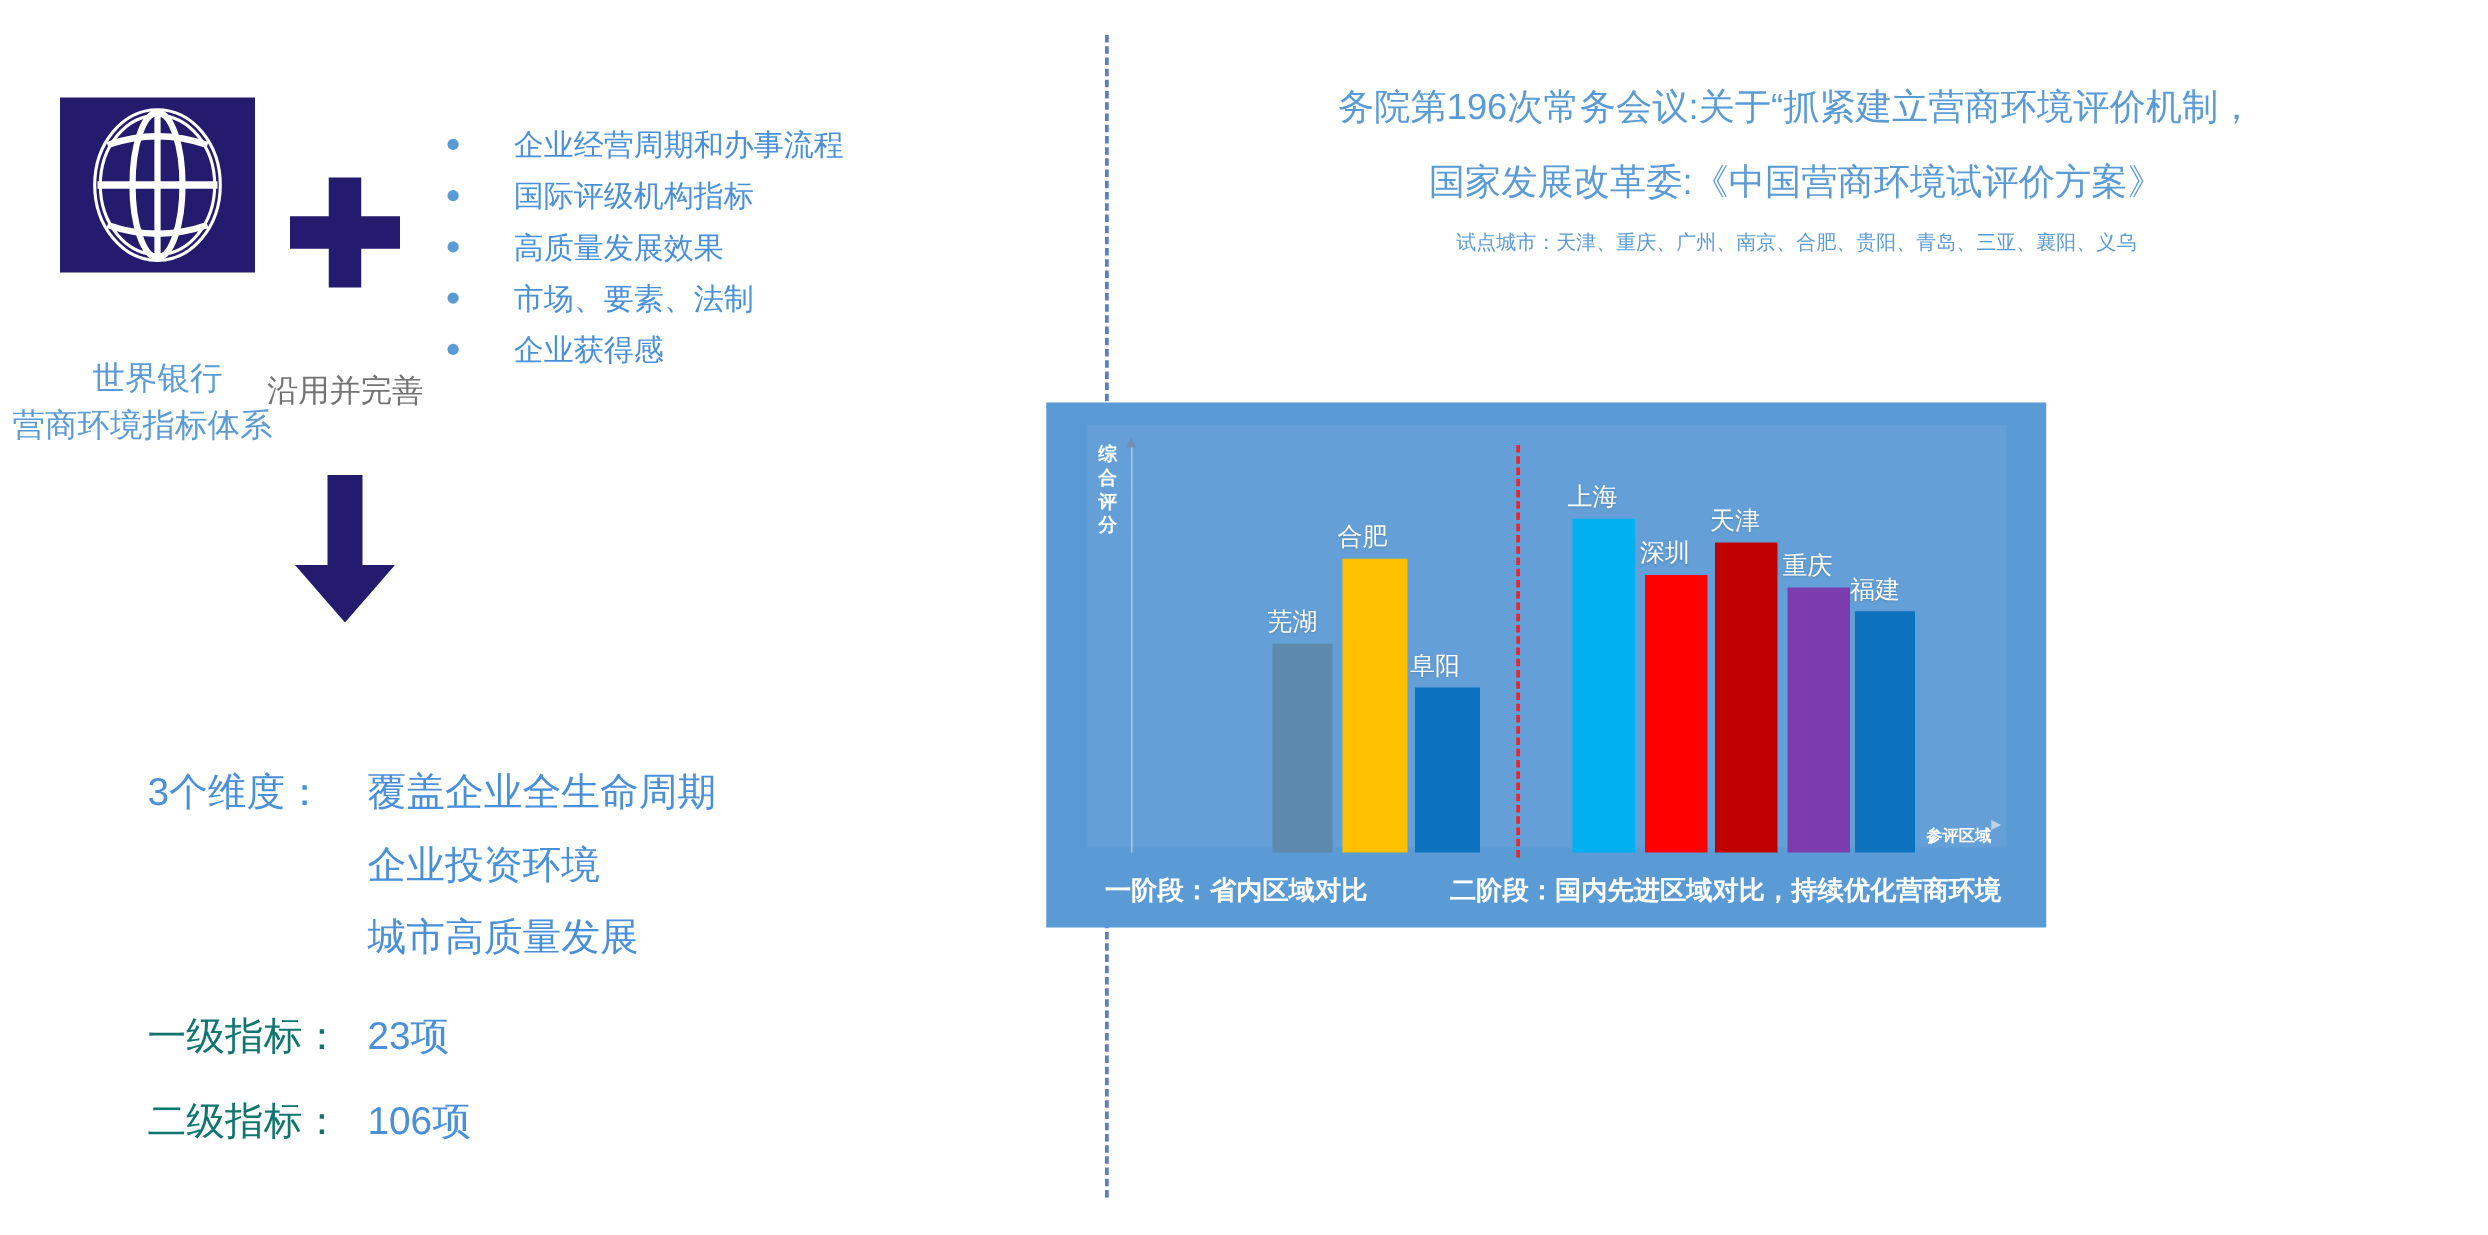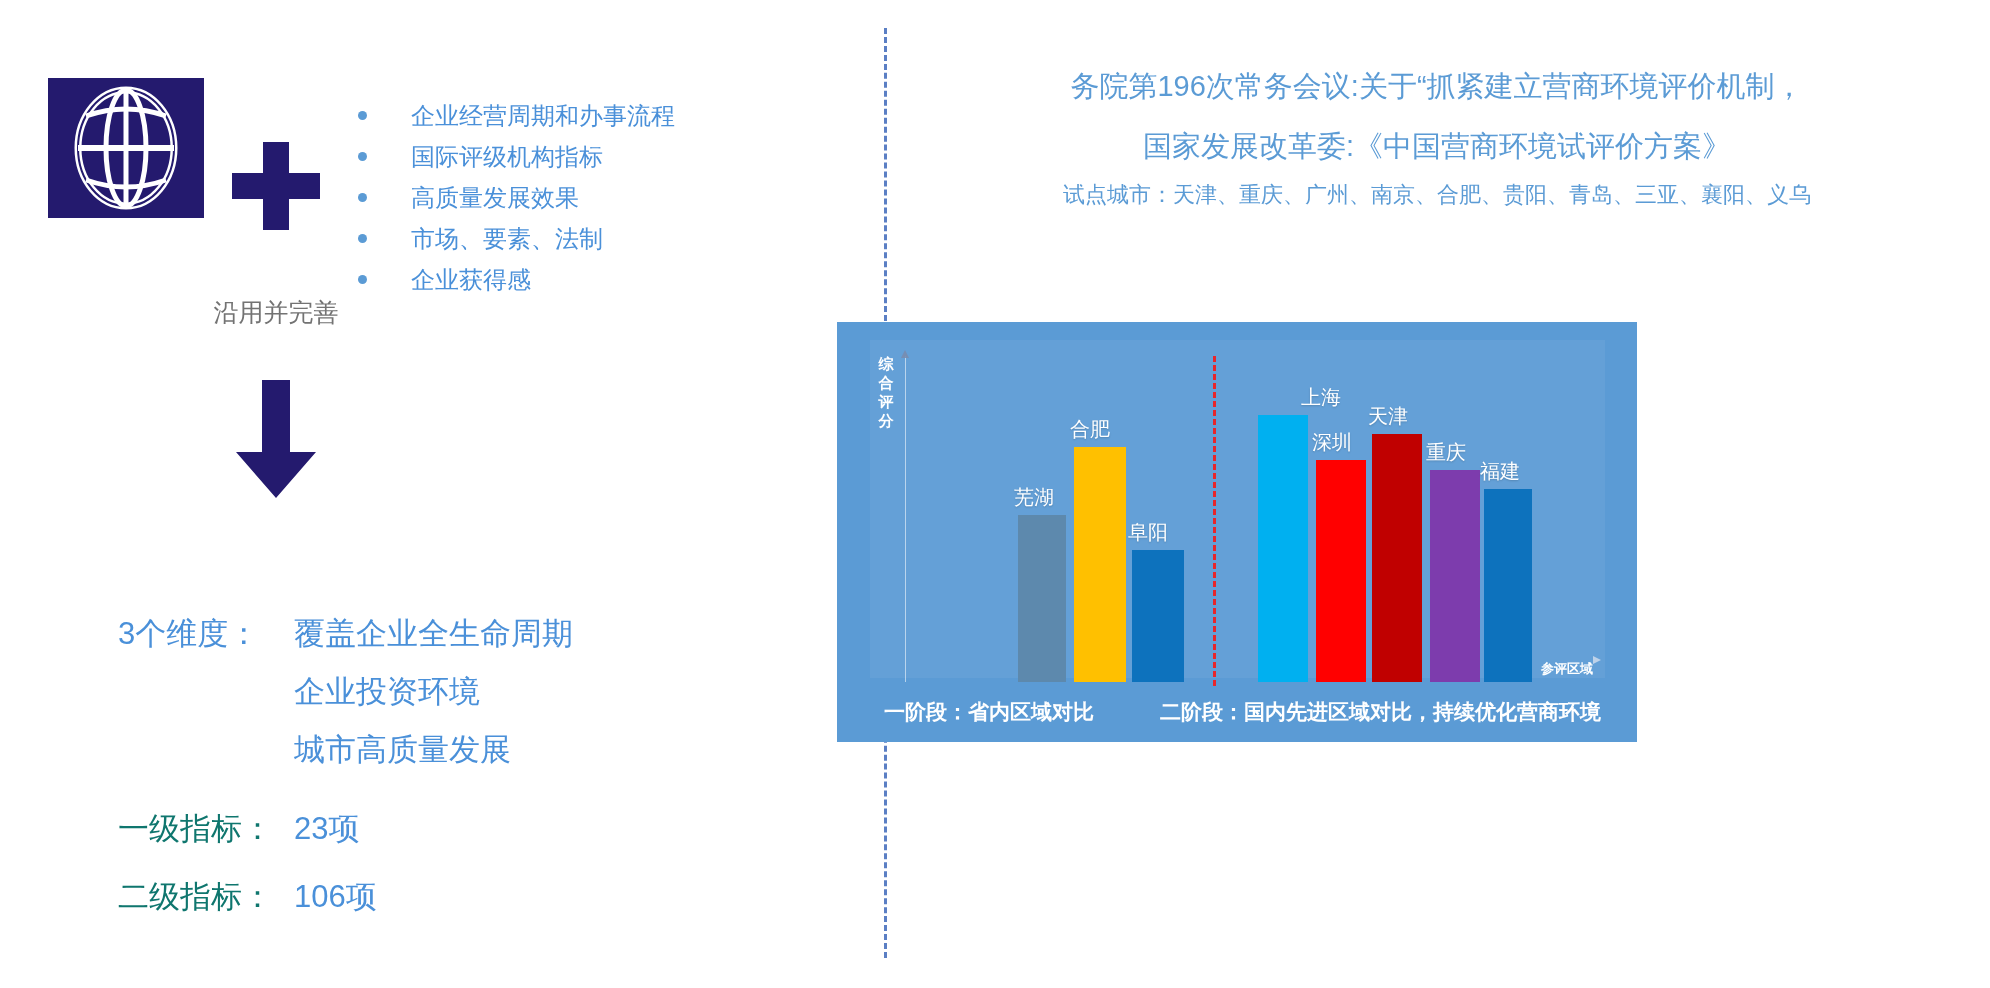--- a/index.html
+++ b/index.html
@@ -72,21 +72,21 @@
   .idx-label{color:#0f766e;font-size:31px;width:176px;flex:0 0 auto;white-space:nowrap;}
   .idx-val{color:#4a90d9;font-size:31px;white-space:nowrap;}
 
   
   .right{position:absolute;left:884px;top:0;width:1106px;height:988px;}
 
   .hdr{position:absolute;left:0;top:60px;width:1106px;text-align:center;}
   .hdr-l1{color:#5b9bd5;font-size:29px;line-height:52px;white-space:nowrap;}
   .hdr-l2{color:#5b9bd5;font-size:29px;line-height:52px;white-space:nowrap;}
   .hdr-l3{color:#5b9bd5;font-size:29px;line-height:56px;margin-top:6px;white-space:nowrap;}
-  .hdr-l4{color:#5b9bd5;font-size:22px;line-height:42px;white-space:nowrap;}
+  .hdr-l4{color:#5b9bd5;font-size:16px;line-height:42px;white-space:nowrap;}
 
   
   .chart-panel{
     position:absolute;left:-47px;top:322px;width:800px;height:420px;
     background:#5b9bd5;
   }
   .chart-inner{
     position:absolute;left:33px;top:18px;width:735px;height:338px;
     background:rgba(255,255,255,0.06);
   }
@@ -151,20 +151,24 @@
         <ellipse cx="78" cy="70" rx="48" ry="58" fill="none" stroke="#ffffff" stroke-width="7"></ellipse>
         <ellipse cx="78" cy="70" rx="48" ry="58" fill="none" stroke="#241a6e" stroke-width="2"></ellipse>
         <line x1="30" y1="70" x2="126" y2="70" stroke="#ffffff" stroke-width="6"></line>
         <ellipse cx="78" cy="70" rx="20" ry="58" fill="none" stroke="#ffffff" stroke-width="5"></ellipse>
         <path d="M38 38 Q78 24 118 38" fill="none" stroke="#ffffff" stroke-width="5"></path>
         <path d="M38 102 Q78 116 118 102" fill="none" stroke="#ffffff" stroke-width="5"></path>
         <line x1="78" y1="12" x2="78" y2="128" stroke="#ffffff" stroke-width="5"></line>
       </svg>
     </div>
 
+    <div class="wb-caption">
+      <div>世界银行</div>
+      <div class="l2">营商环境指标体系</div>
+    </div>
 
     <div class="plus"></div>
     <div class="plus-caption">沿用并完善</div>
 
     <div class="bullets">
       <div class="bullet-row">
         <span class="bullet-dot"></span>
         <span class="bullet-text">企业经营周期和办事流程</span>
       </div>
       <div class="bullet-row">
@@ -237,21 +241,21 @@
           <div class="divider-red"></div>
 
           <div id="bars-host">
               <div class="bar" style="left: 112px; width: 48px; height: 167px; background: rgb(93, 137, 173);"></div>
               <div class="bar-label" style="left: 108px; bottom: 171px;">芜湖</div>
               <div class="bar" style="left: 168px; width: 52px; height: 235px; background: rgb(255, 192, 0);"></div>
               <div class="bar-label" style="left: 164px; bottom: 239px;">合肥</div>
               <div class="bar" style="left: 226px; width: 52px; height: 132px; background: rgb(13, 114, 189);"></div>
               <div class="bar-label" style="left: 222px; bottom: 136px;">阜阳</div>
               <div class="bar" style="left: 352px; width: 50px; height: 267px; background: rgb(0, 176, 240);"></div>
-              <div class="bar-label" style="left: 348px; bottom: 271px; margin-left: 47px;">上海</div>
+              <div class="bar-label" style="left: 348px; bottom: 271px;">上海</div>
               <div class="bar" style="left: 410px; width: 50px; height: 222px; background: rgb(255, 0, 0);"></div>
               <div class="bar-label" style="left: 406px; bottom: 226px;">深圳</div>
               <div class="bar" style="left: 466px; width: 50px; height: 248px; background: rgb(192, 0, 0);"></div>
               <div class="bar-label" style="left: 462px; bottom: 252px;">天津</div>
               <div class="bar" style="left: 524px; width: 50px; height: 212px; background: rgb(125, 60, 173);"></div>
               <div class="bar-label" style="left: 520px; bottom: 216px;">重庆</div>
               <div class="bar" style="left: 578px; width: 48px; height: 193px; background: rgb(13, 114, 189);"></div>
               <div class="bar-label" style="left: 574px; bottom: 197px;">福建</div>
             </div>
 

